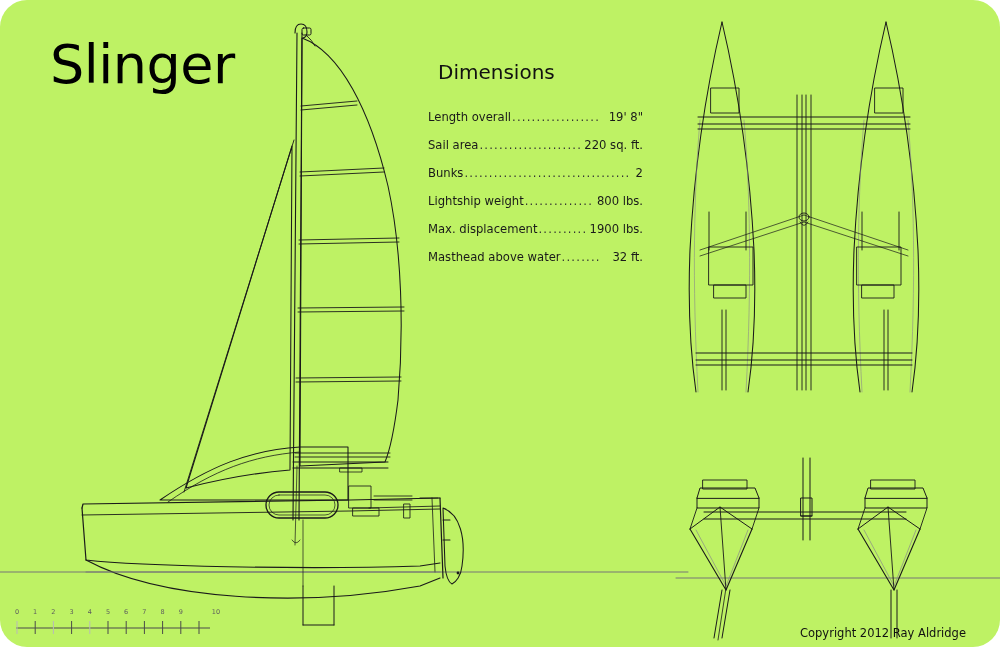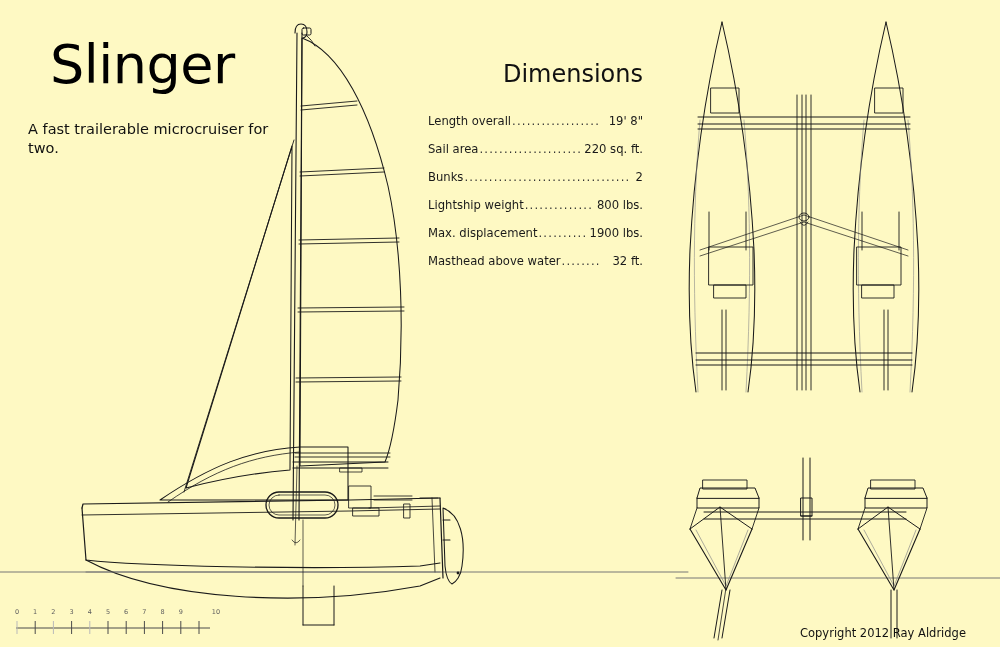--- a/index.html
+++ b/index.html
@@ -1,26 +1,26 @@
 <!DOCTYPE html>
 <html><head>
 <meta charset="utf-8">
 <style>
   html,body{margin:0;padding:0;background:#ffffff;}
   body{width:1000px;height:647px;overflow:hidden;
        font-family:"DejaVu Sans","Liberation Sans",sans-serif;color:#000;}
-  #sheet{position:relative;width:1000px;height:647px;background:#fef9c3;}
+  #sheet{position:relative;width:1000px;height:647px;background:#bef264;border-radius:27px;}
   #sheet svg.layer{position:absolute;left:0;top:0;width:1000px;height:647px;}
 
   .title-block{position:absolute;left:50px;top:38px;}
   .boat-title{font-size:54px;font-weight:400;line-height:1;letter-spacing:-0.5px;color:#000;}
   .boat-sub{position:absolute;left:28px;top:120px;width:250px;font-size:14.5px;line-height:1.32;color:#111;}
 
   .dims{position:absolute;left:428px;top:60px;width:215px;}
-  .dims-head{font-size:24px;text-align:right;margin:0 0 26px 10px;color:#111;}
+  .dims-head{font-size:20px;text-align:left;margin:0 0 26px 10px;color:#111;}
   .dim-row{display:flex;align-items:baseline;font-size:11.6px;color:#1a1a1a;margin-bottom:14px;white-space:nowrap;}
   .dim-label{flex:0 0 auto;}
   .dim-dots{flex:1 1 auto;overflow:hidden;white-space:nowrap;letter-spacing:1.2px;
             margin:0 3px 0 1px;color:#333;}
   .dim-val{flex:0 0 auto;}
 
   .copyright{position:absolute;left:800px;top:626px;font-size:11.5px;color:#111;white-space:nowrap;}
 
   .scalebar{position:absolute;left:14px;top:608px;width:200px;height:30px;}
   .scalebar .nums{position:relative;height:11px;}
@@ -224,21 +224,20 @@
           <path d="M891,590 L891,638 M897,590 L897,638" stroke-width="1"></path>
         </g>
       </g>
 
     </g>
   </svg>
 
   <div class="title-block">
     <div class="boat-title">Slinger</div>
   </div>
-  <div class="boat-sub">A fast trailerable microcruiser for two.</div>
 
   <div class="dims">
     <div class="dims-head">Dimensions</div>
     <div id="dim-rows">
         <div class="dim-row">
           <span class="dim-label">Length overall</span>
           <span class="dim-dots">..................</span>
           <span class="dim-val">19' 8"</span>
         </div>
         <div class="dim-row">

